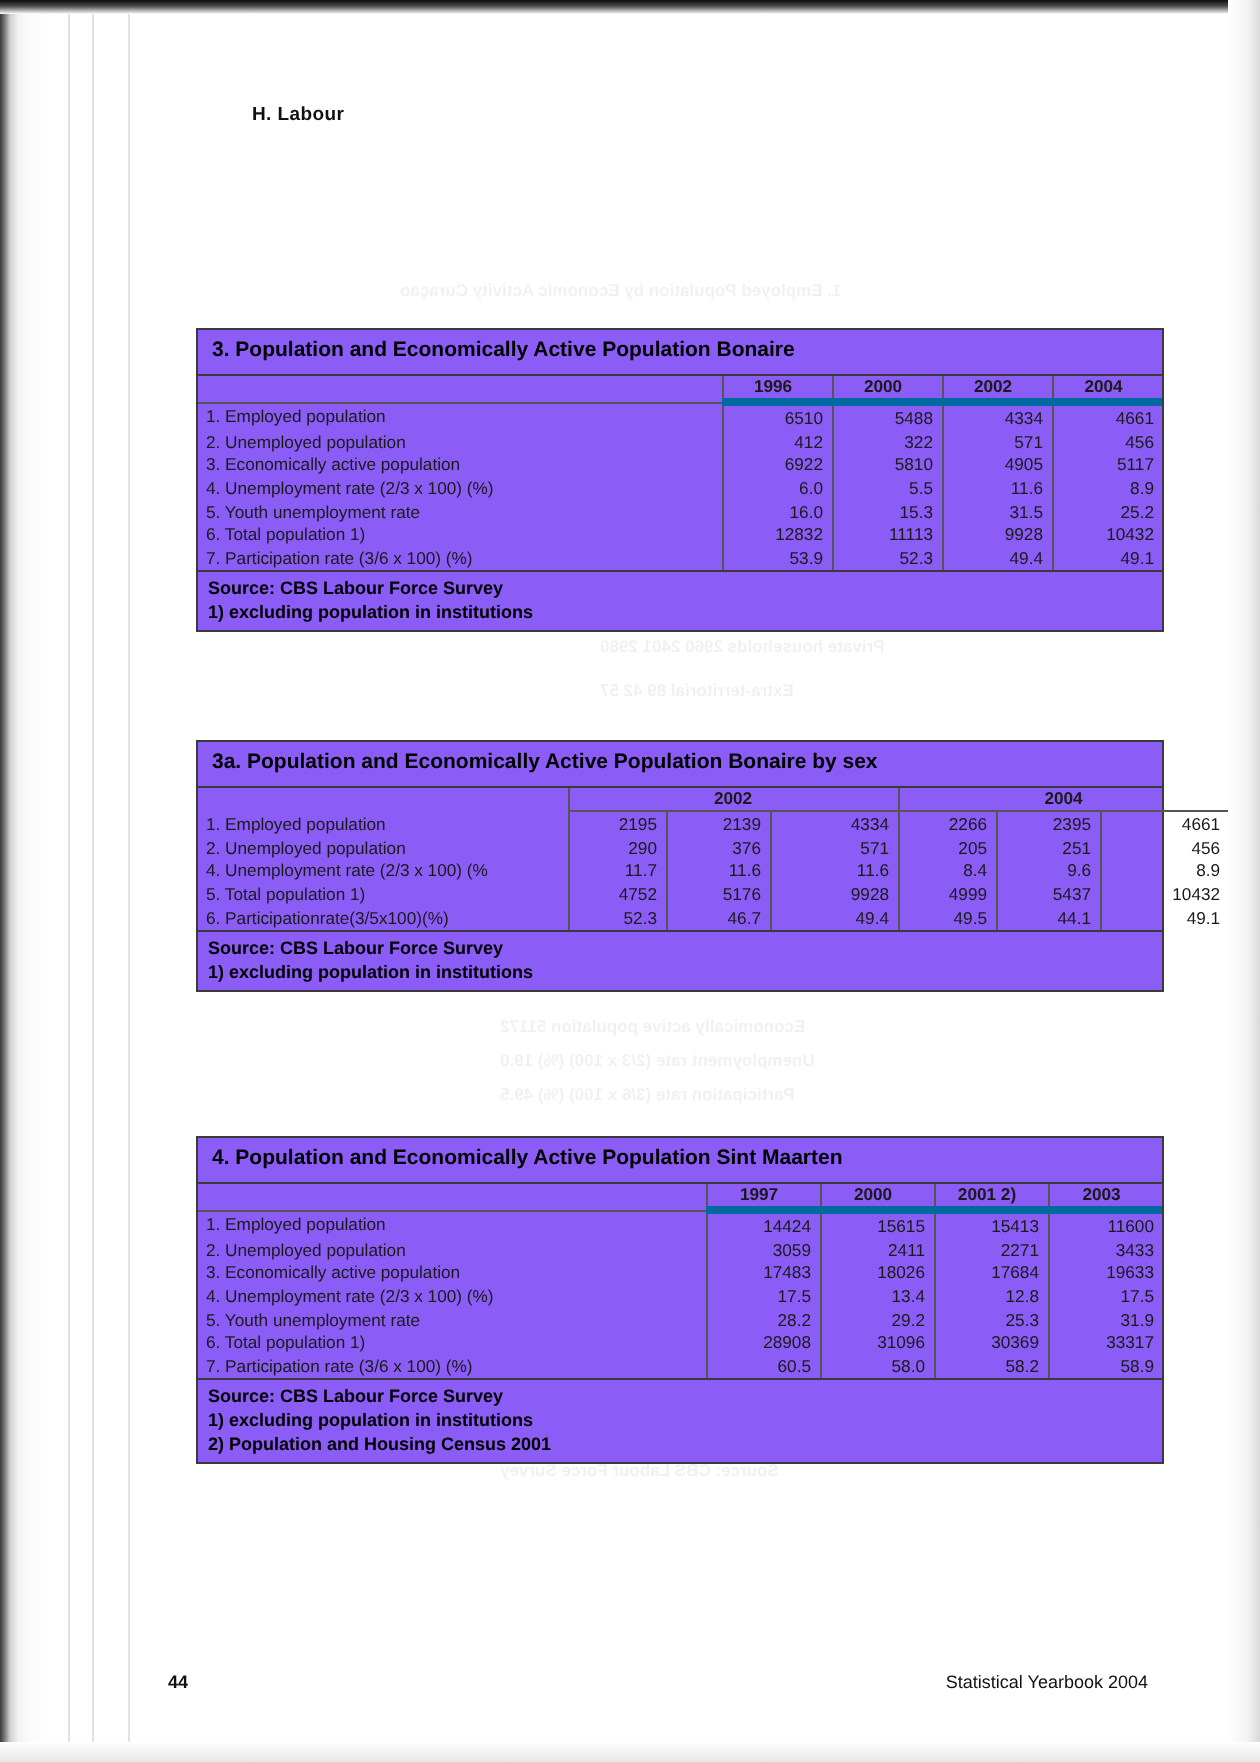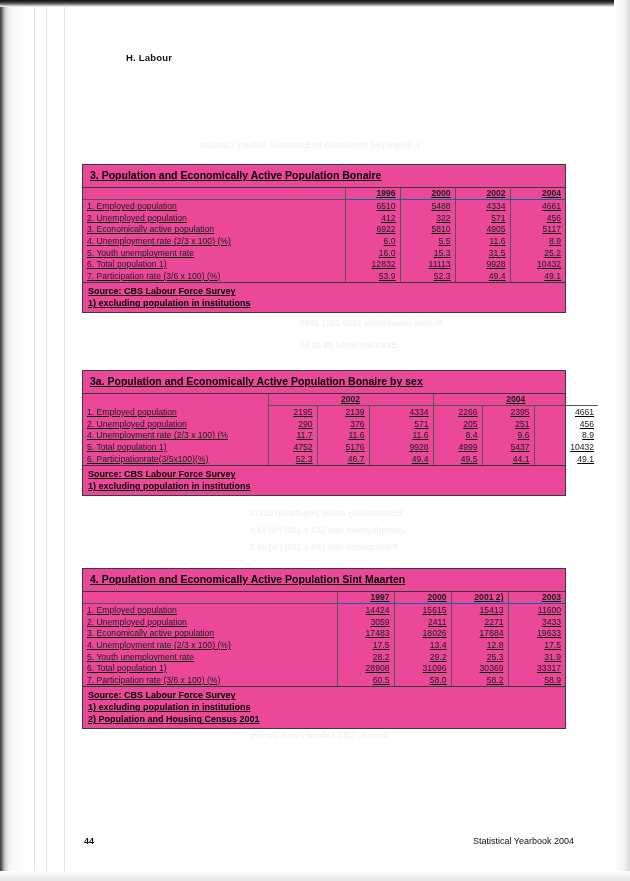--- a/index.html
+++ b/index.html
@@ -68,26 +68,25 @@
     top: 52px;
     font-size: 9.5px;
     font-weight: bold;
     color: #111;
     letter-spacing: 0.2px;
     padding-left: 42px;
   }
 
   .tbl-wrap {
     position: absolute;
-    left: 82px;
+    left: 98px;
     width: 484px;
     border: 1px solid #3a3a3a;
-    background: #ec4899;
+    background: #8b5cf6;
     box-sizing: border-box;
-    text-decoration: underline;
   }
   #table-1 { top: 164px; }
   #table-3a { top: 370px; }
   #table-4  { top: 568px; }
 
   .tbl-title {
     font-size: 10.5px;
     font-weight: bold;
     color: #000;
     padding: 5px 6px 5px 7px;
@@ -114,24 +113,23 @@
     padding-left: 4px !important;
     white-space: nowrap;
   }
   .num {
     text-align: right;
     padding-right: 4px !important;
     border-left: 1px solid #555;
   }
   .hdr {
     font-weight: bold !important;
-    text-align: right;
     padding-right: 4px !important;
     border-left: 1px solid #555;
-    border-bottom: 1px solid #0369a1;
+    border-bottom: 4px solid #0369a1;
   }
   .hdr-span {
     font-weight: bold !important;
     text-align: center;
     border-left: 1px solid #555;
     border-bottom: 1px solid #555;
   }
   .hdr-blank {
     border-bottom: 1px solid #555;
   }

